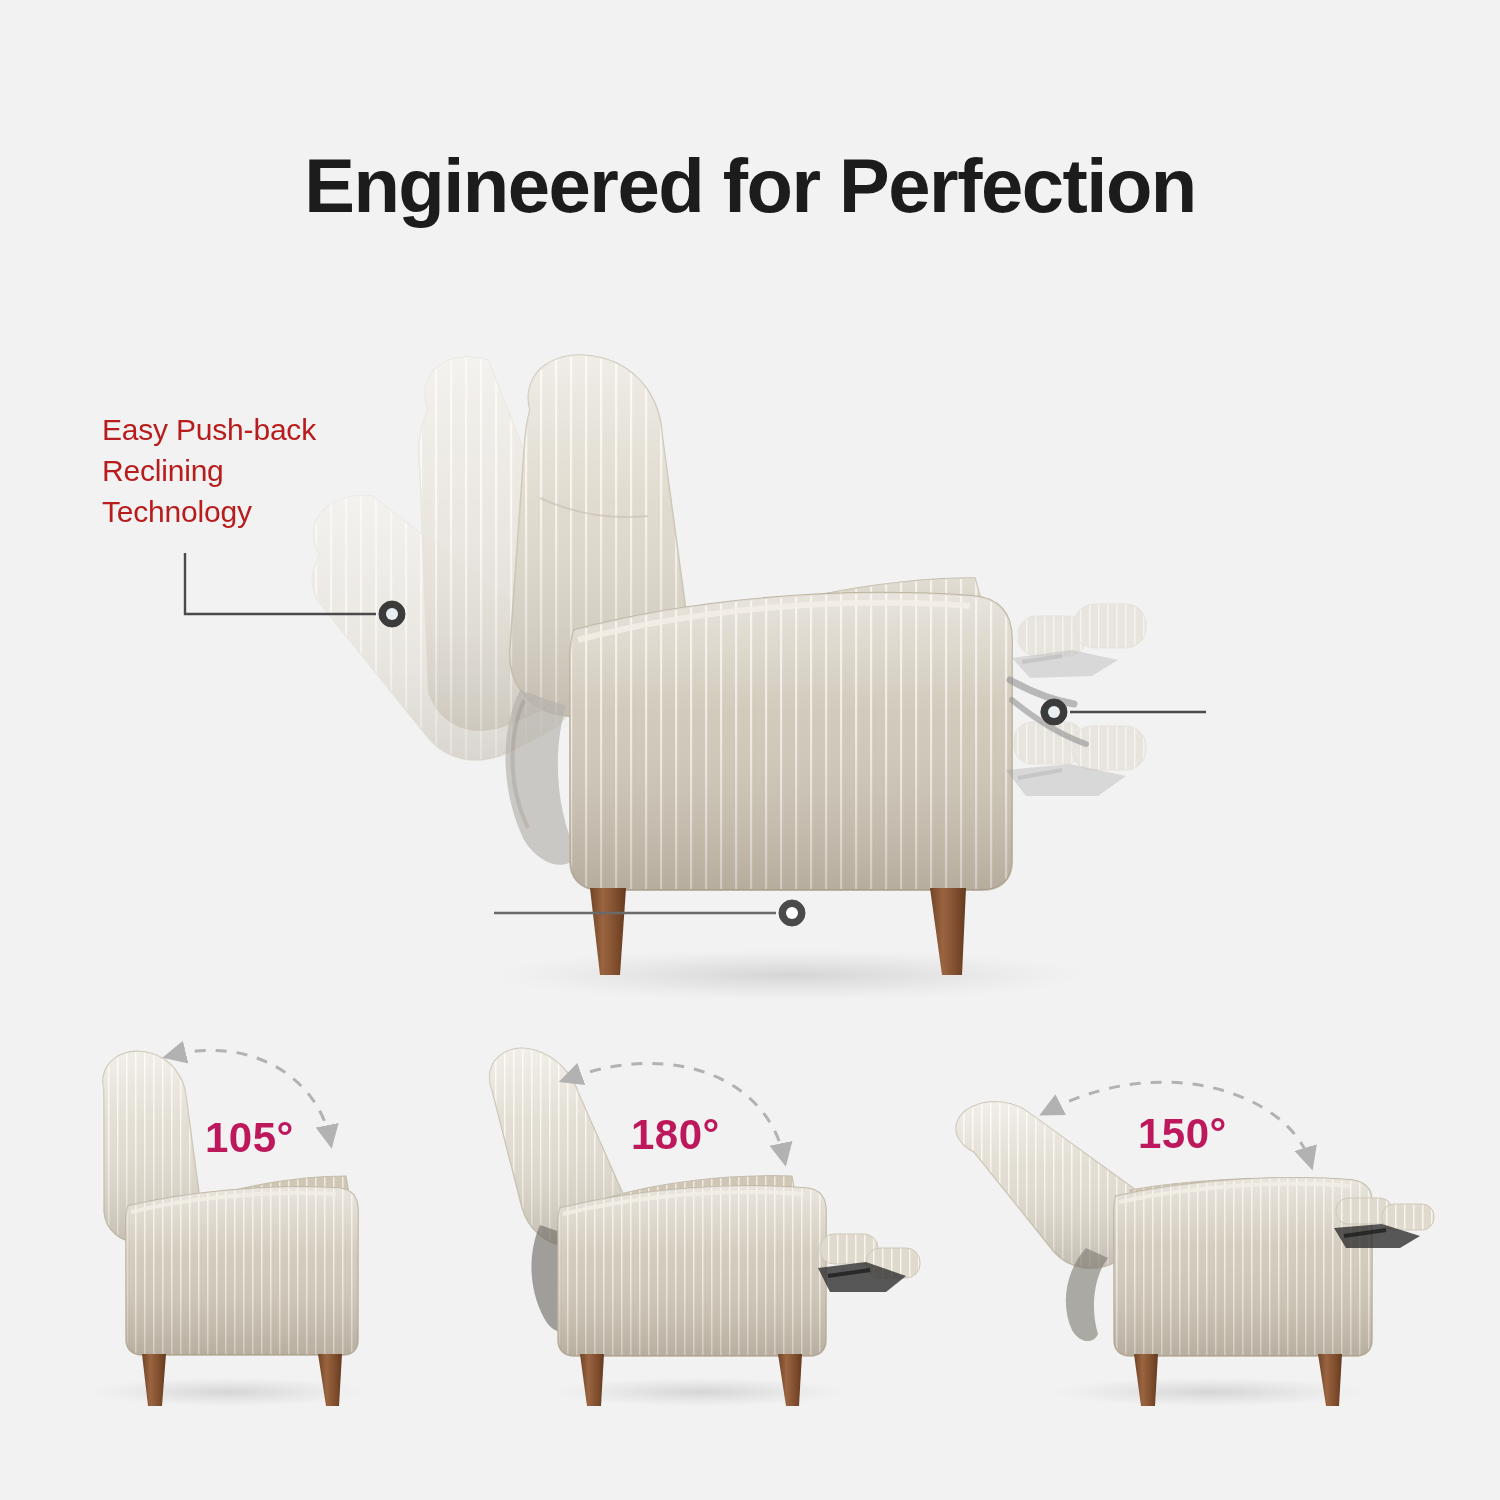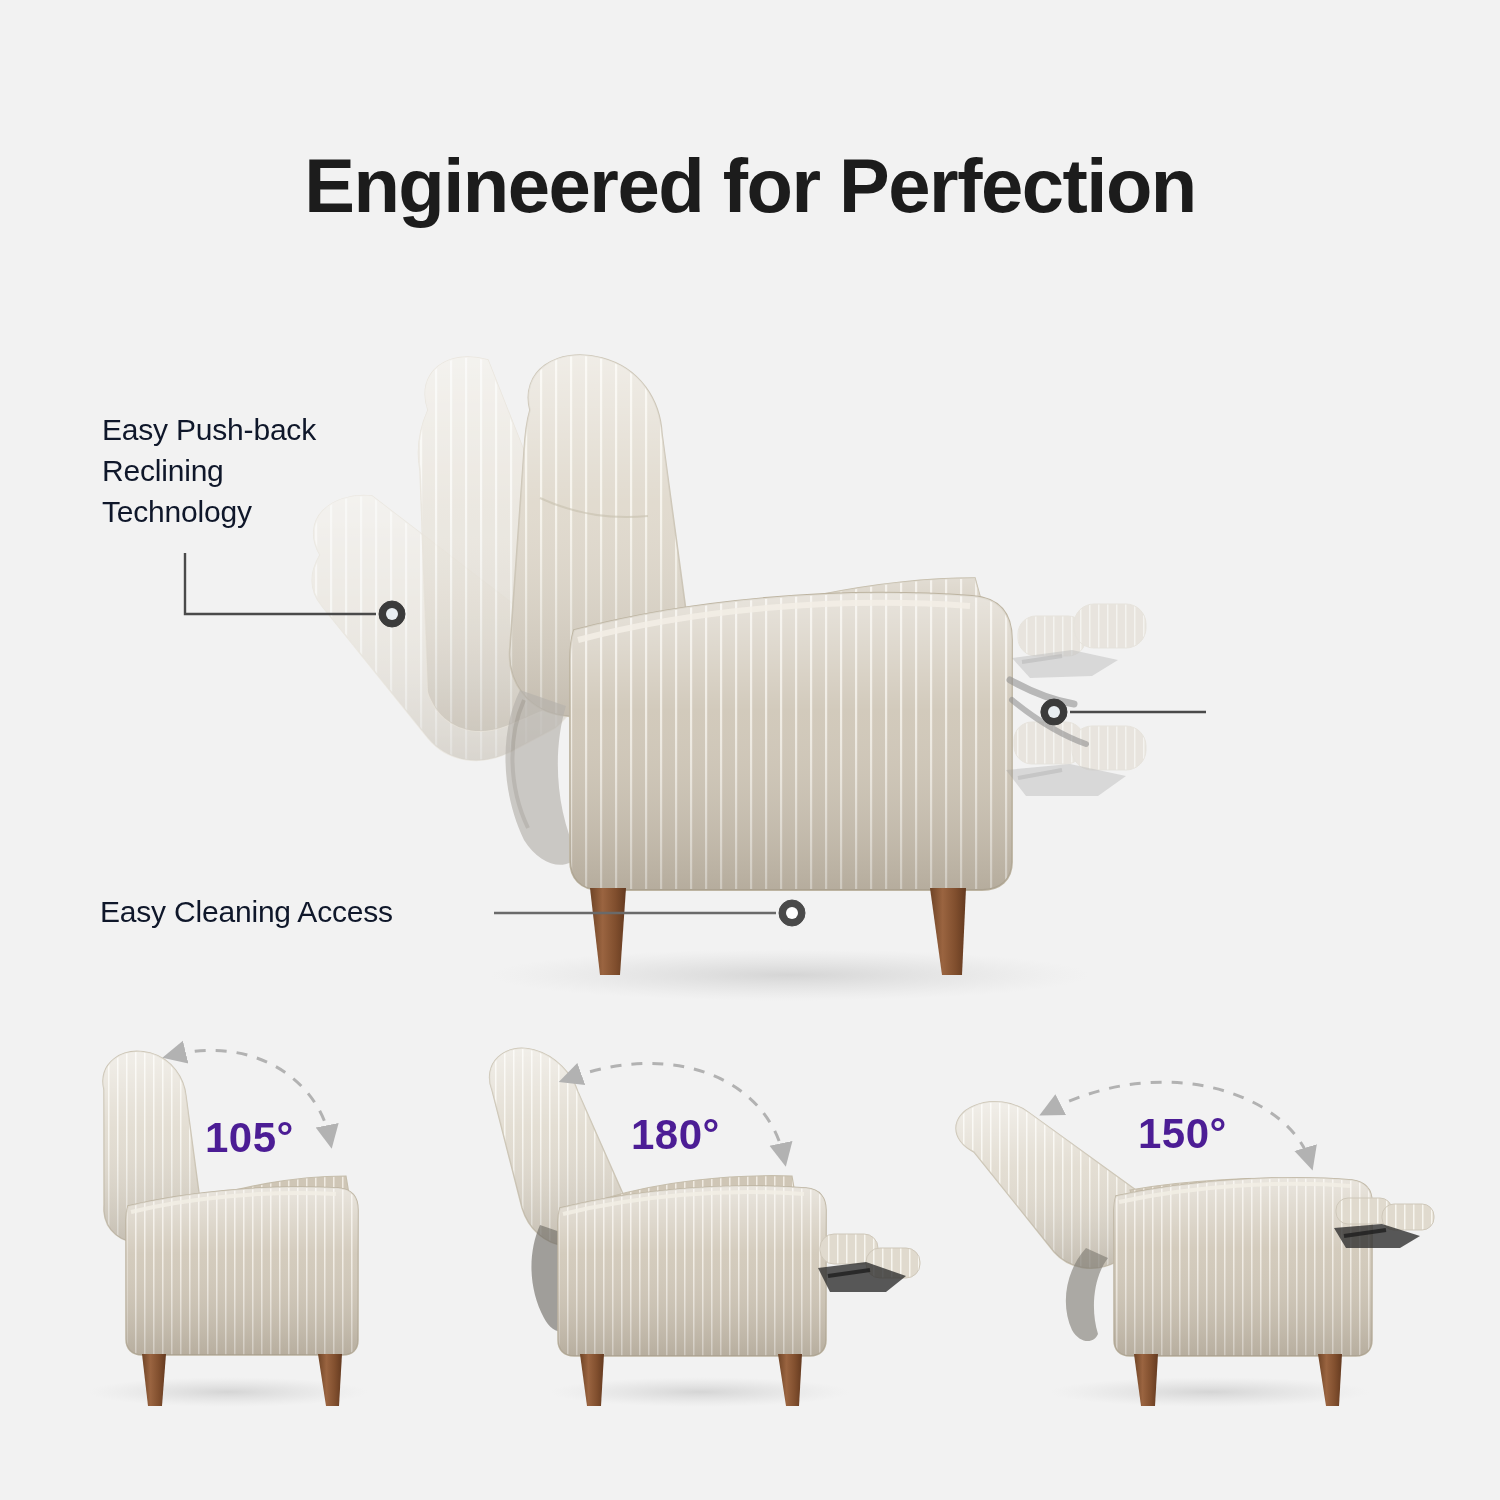--- a/index.html
+++ b/index.html
@@ -17,33 +17,33 @@
     position:absolute;left:0;top:142px;width:1500px;
     text-align:center;
     font-size:76px;font-weight:bold;letter-spacing:-1.5px;
     color:#1c1c1c;
     white-space:nowrap;
   }
 
   
   .callout-label{
     position:absolute;
-    color:#0f172a;
+    color:#b91c1c;
     font-size:30px;
     line-height:41px;
     white-space:pre-line;
     letter-spacing:-0.2px;
   }
   #lbl-pushback{left:102px;top:409px;}
   #lbl-footrest{left:1219px;top:668px;}
   #lbl-cleaning{left:100px;top:891px;}
 
   .angle-label{
     position:absolute;
-    color:#4c1d95;
+    color:#be185d;
     font-size:42px;
     font-weight:bold;
     letter-spacing:0.5px;
   }
   #ang-1{left:205px;top:1114px;}
   #ang-2{left:631px;top:1111px;}
   #ang-3{left:1138px;top:1110px;}
 
   
   svg.scene{position:absolute;left:0;top:0;width:1500px;height:1500px;}
@@ -318,21 +318,20 @@
 
       <path d="M1050,1110 C1168,1050 1290,1096 1310,1162" fill="none" stroke="#b2b2b2" stroke-width="3" stroke-dasharray="11 10" marker-start="url(#arrowHeadBack)" marker-end="url(#arrowHead)"></path>
     </g>
   </svg>
 
   <div class="callout-label" id="lbl-pushback">Easy Push-back
 Reclining
 Technology</div>
 
 
-  <div class="callout-label" id="lbl-cleaning">Easy Cleaning Access</div>
 
   <div class="angle-label" id="ang-1">105°</div>
 
   <div class="angle-label" id="ang-2">180°</div>
 
   <div class="angle-label" id="ang-3">150°</div>
 
 </div>
 
 </body></html>

